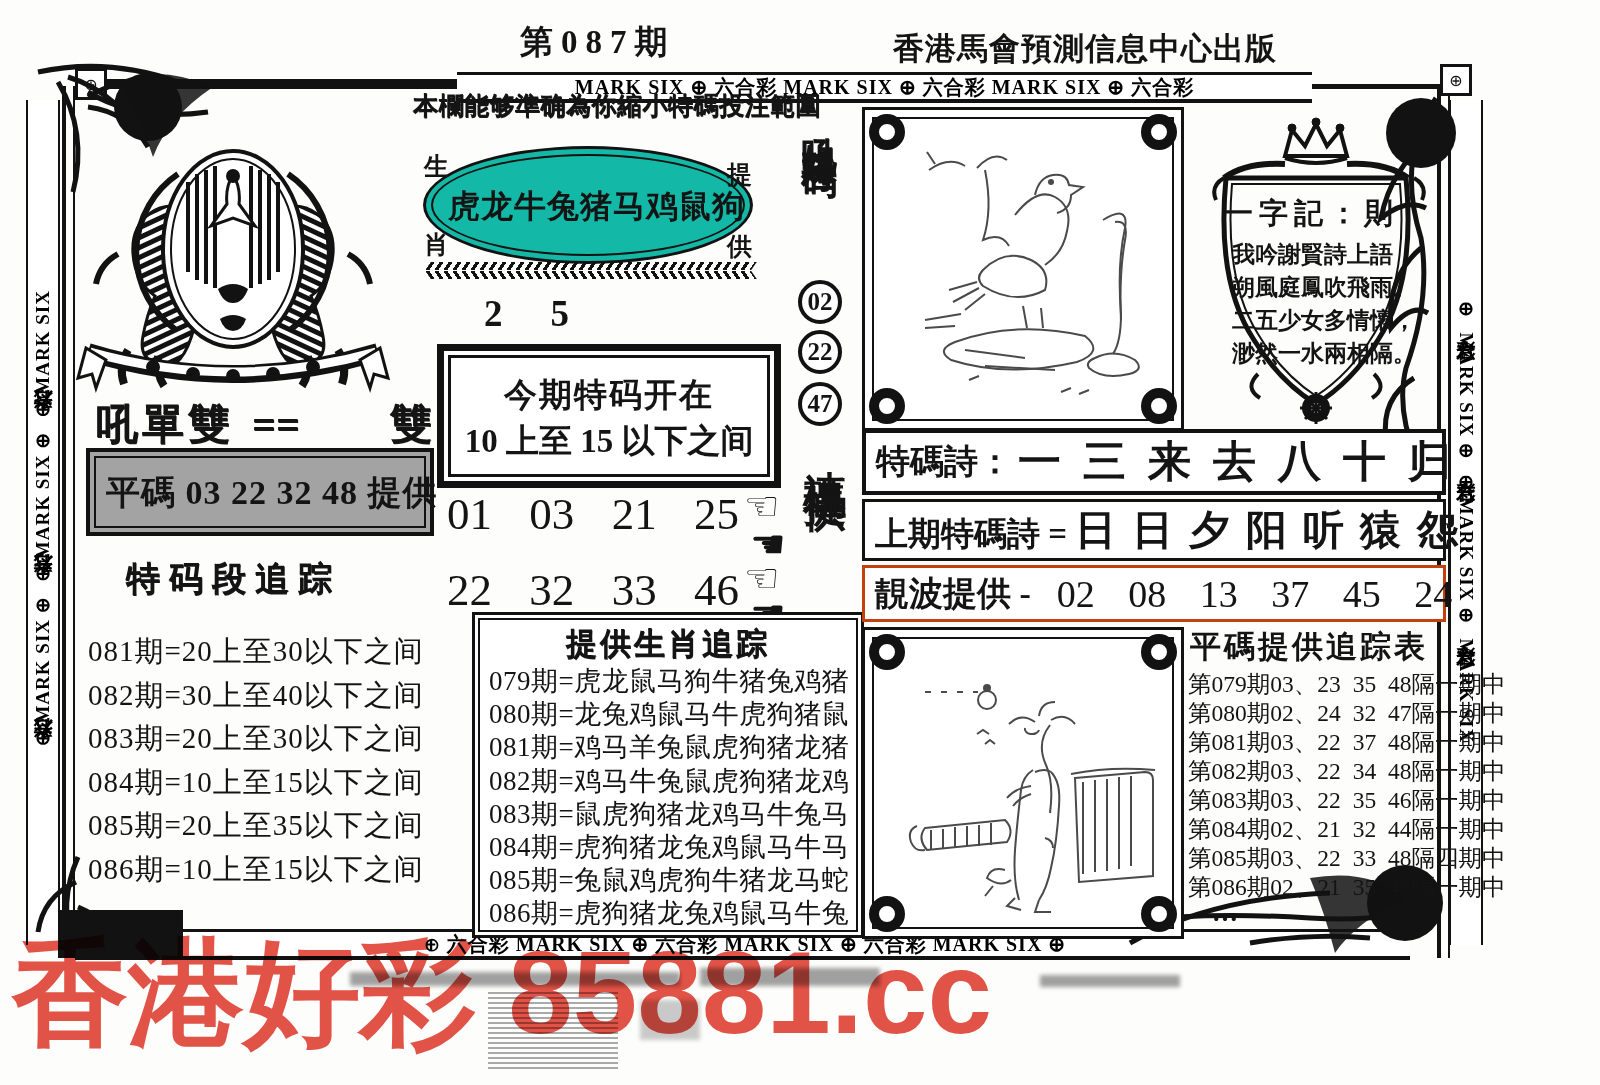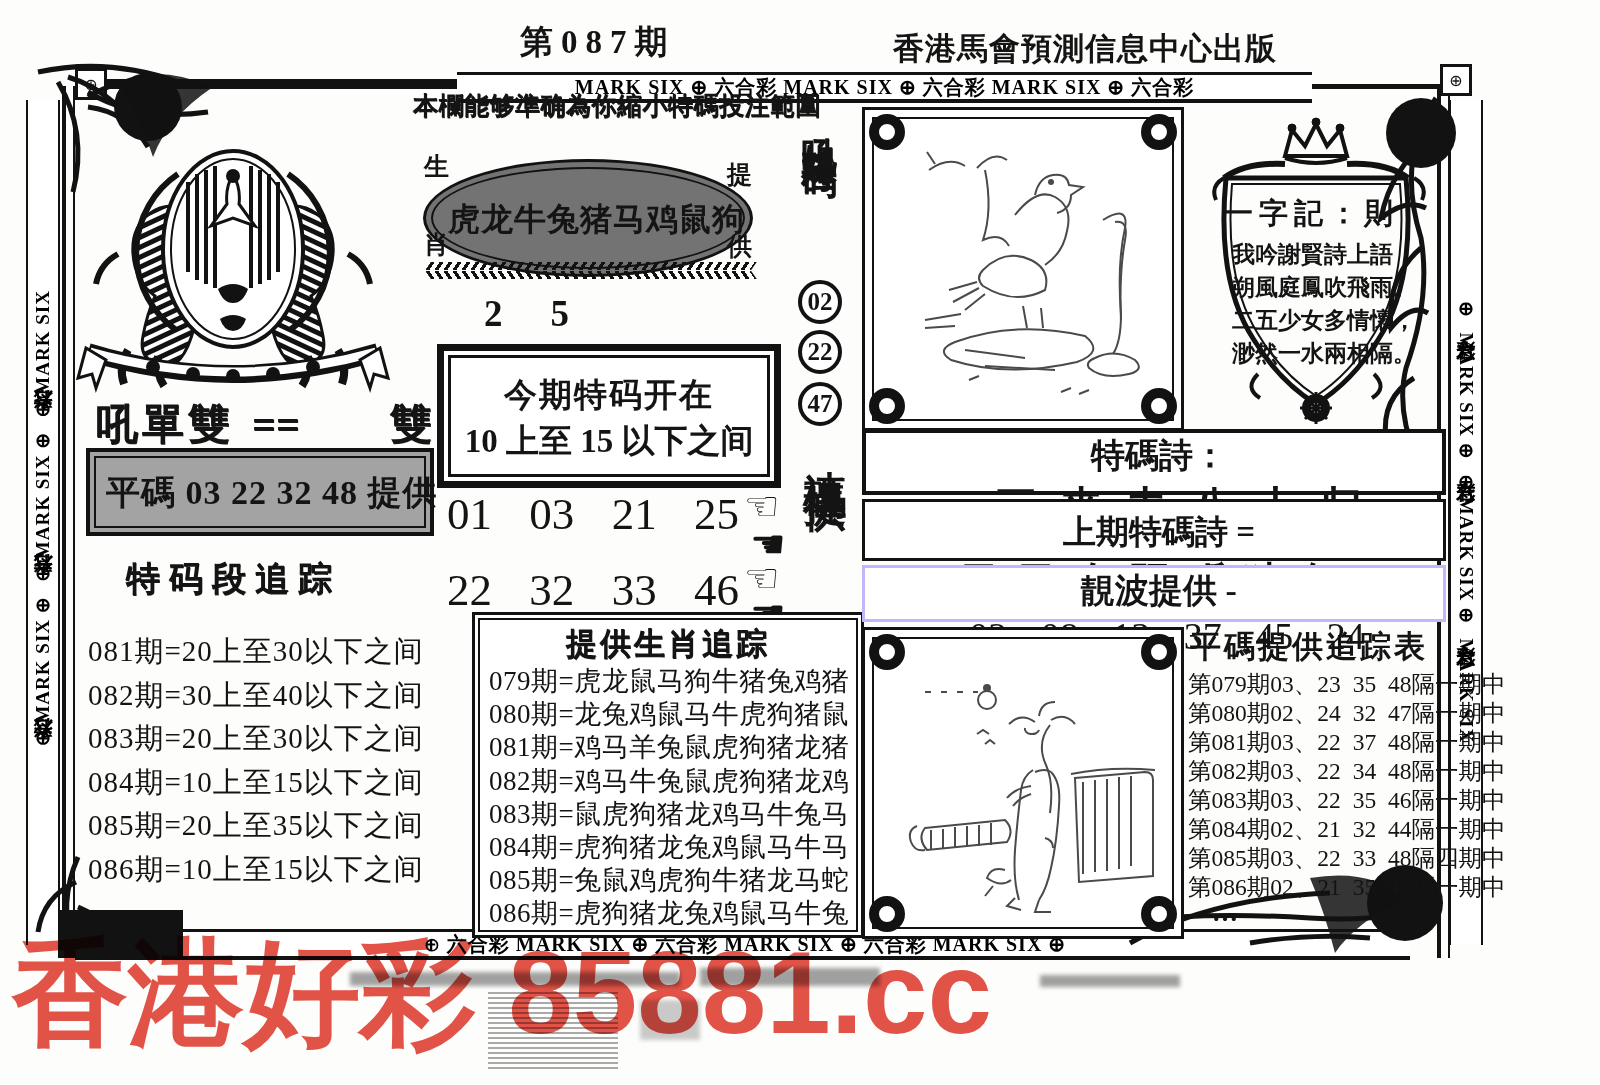--- a/index.html
+++ b/index.html
@@ -30,21 +30,21 @@
               display:flex;align-items:center;justify-content:center;font-size:25px;font-weight:bold;
               background:#fff;box-sizing:border-box;}
   .zig{height:8px;transform:skewX(-35deg);
        background:repeating-linear-gradient(90deg,#121212 0 4px,transparent 4px 9px);}
   .zig2{height:8px;transform:skewX(35deg);
        background:repeating-linear-gradient(90deg,#121212 0 4px,transparent 4px 9px);}
   .hand{position:absolute;font-family:"DejaVu Sans",sans-serif;font-size:40px;line-height:40px;}
   .rowtext{white-space:nowrap;}
   .picframe{border:3px solid #121212;background:#fff;}
   .picframe .inner{position:absolute;inset:7px;border:2px solid #121212;}
-  .poemrow{display:flex;align-items:center;background:#fff;box-sizing:border-box;white-space:nowrap;flex-direction:column;}
+  .poemrow{display:flex;align-items:center;background:#fff;box-sizing:border-box;white-space:nowrap;}
   #watermark{font-family:"Liberation Sans",sans-serif;font-weight:bold;color:#e2463a;
              mix-blend-mode:multiply;opacity:0.93;white-space:nowrap;z-index:50;}
   .smudge{background:#555;filter:blur(2px);opacity:0.55;}
   .tinyad{background:repeating-linear-gradient(180deg,#666 0 2px,transparent 2px 5px);
           opacity:0.55;filter:blur(0.7px);}
   svg{display:block;}
 </style>
 </head>
 <body>
 
@@ -179,21 +179,21 @@
     <div class="rowtext">081期=20上至30以下之间</div>
     <div class="rowtext">082期=30上至40以下之间</div>
     <div class="rowtext">083期=20上至30以下之间</div>
     <div class="rowtext">084期=10上至15以下之间</div>
     <div class="rowtext">085期=20上至35以下之间</div>
     <div class="rowtext">086期=10上至15以下之间</div>
   </div>
 
   <div class="abs b rough rowtext" style="left:413px;top:89px;font-size:25px;letter-spacing:0.5px;">本欄能够準确為你縮小特碼投注範圍</div>
 
-  <div class="abs" style="left:423px;top:159px;width:324px;height:112px;border:3px solid #121212;border-radius:50%;background:#737373;">
+  <div class="abs" style="left:423px;top:146px;width:324px;height:112px;border:3px solid #121212;border-radius:50%;background:#14b8a6;">
     <div class="abs" style="inset:5px;border:2px solid #121212;border-radius:50%;"></div>
     <div class="abs b rowtext" style="left:22px;top:36px;font-size:32px;letter-spacing:1px;">虎龙牛兔猪马鸡鼠狗</div>
   </div>
   <div class="abs b" style="left:424px;top:150px;font-size:25px;">生</div>
   <div class="abs b" style="left:424px;top:228px;font-size:25px;">肖</div>
   <div class="abs b" style="left:727px;top:158px;font-size:25px;">提</div>
   <div class="abs b" style="left:727px;top:230px;font-size:25px;">供</div>
 
   <div class="abs zig" style="left:428px;top:262px;width:326px;"></div>
   <div class="abs zig2" style="left:428px;top:271px;width:326px;"></div>
@@ -283,21 +283,21 @@
   </div>
 
   <div class="abs poemrow" style="left:862px;top:429px;width:584px;height:66px;border:4px solid #121212;">
     <span class="b" style="font-size:34px;margin-left:10px;">特碼詩：</span>
     <span class="b" style="font-size:43px;letter-spacing:22px;margin-left:6px;">一三来去八十归</span>
   </div>
   <div class="abs poemrow" style="left:862px;top:499px;width:584px;height:62px;border:3px solid #121212;">
     <span class="b" style="font-size:33px;margin-left:10px;margin-top:8px;">上期特碼詩 =</span>
     <span class="b" style="font-size:41px;letter-spacing:16px;margin-left:8px;">日日夕阳听猿怨</span>
   </div>
-  <div class="abs poemrow" style="left:862px;top:565px;width:584px;height:57px;border:3px solid #c4b5fd;">
+  <div class="abs poemrow" style="left:862px;top:565px;width:584px;height:57px;border:3px solid #c2410c;">
     <span class="b" style="font-size:34px;margin-left:10px;">靚波提供 -</span>
     <span style="font-size:38px;word-spacing:24px;margin-left:26px;">02 08 13 37 45 24</span>
   </div>
 
   <div class="abs picframe" style="left:862px;top:627px;width:316px;height:306px;">
     <div class="inner"></div>
     <div class="donut" style="left:4px;top:4px;"></div>
     <div class="donut" style="right:4px;top:4px;"></div>
     <div class="donut" style="left:4px;bottom:4px;"></div>
     <div class="donut" style="right:4px;bottom:4px;"></div>

